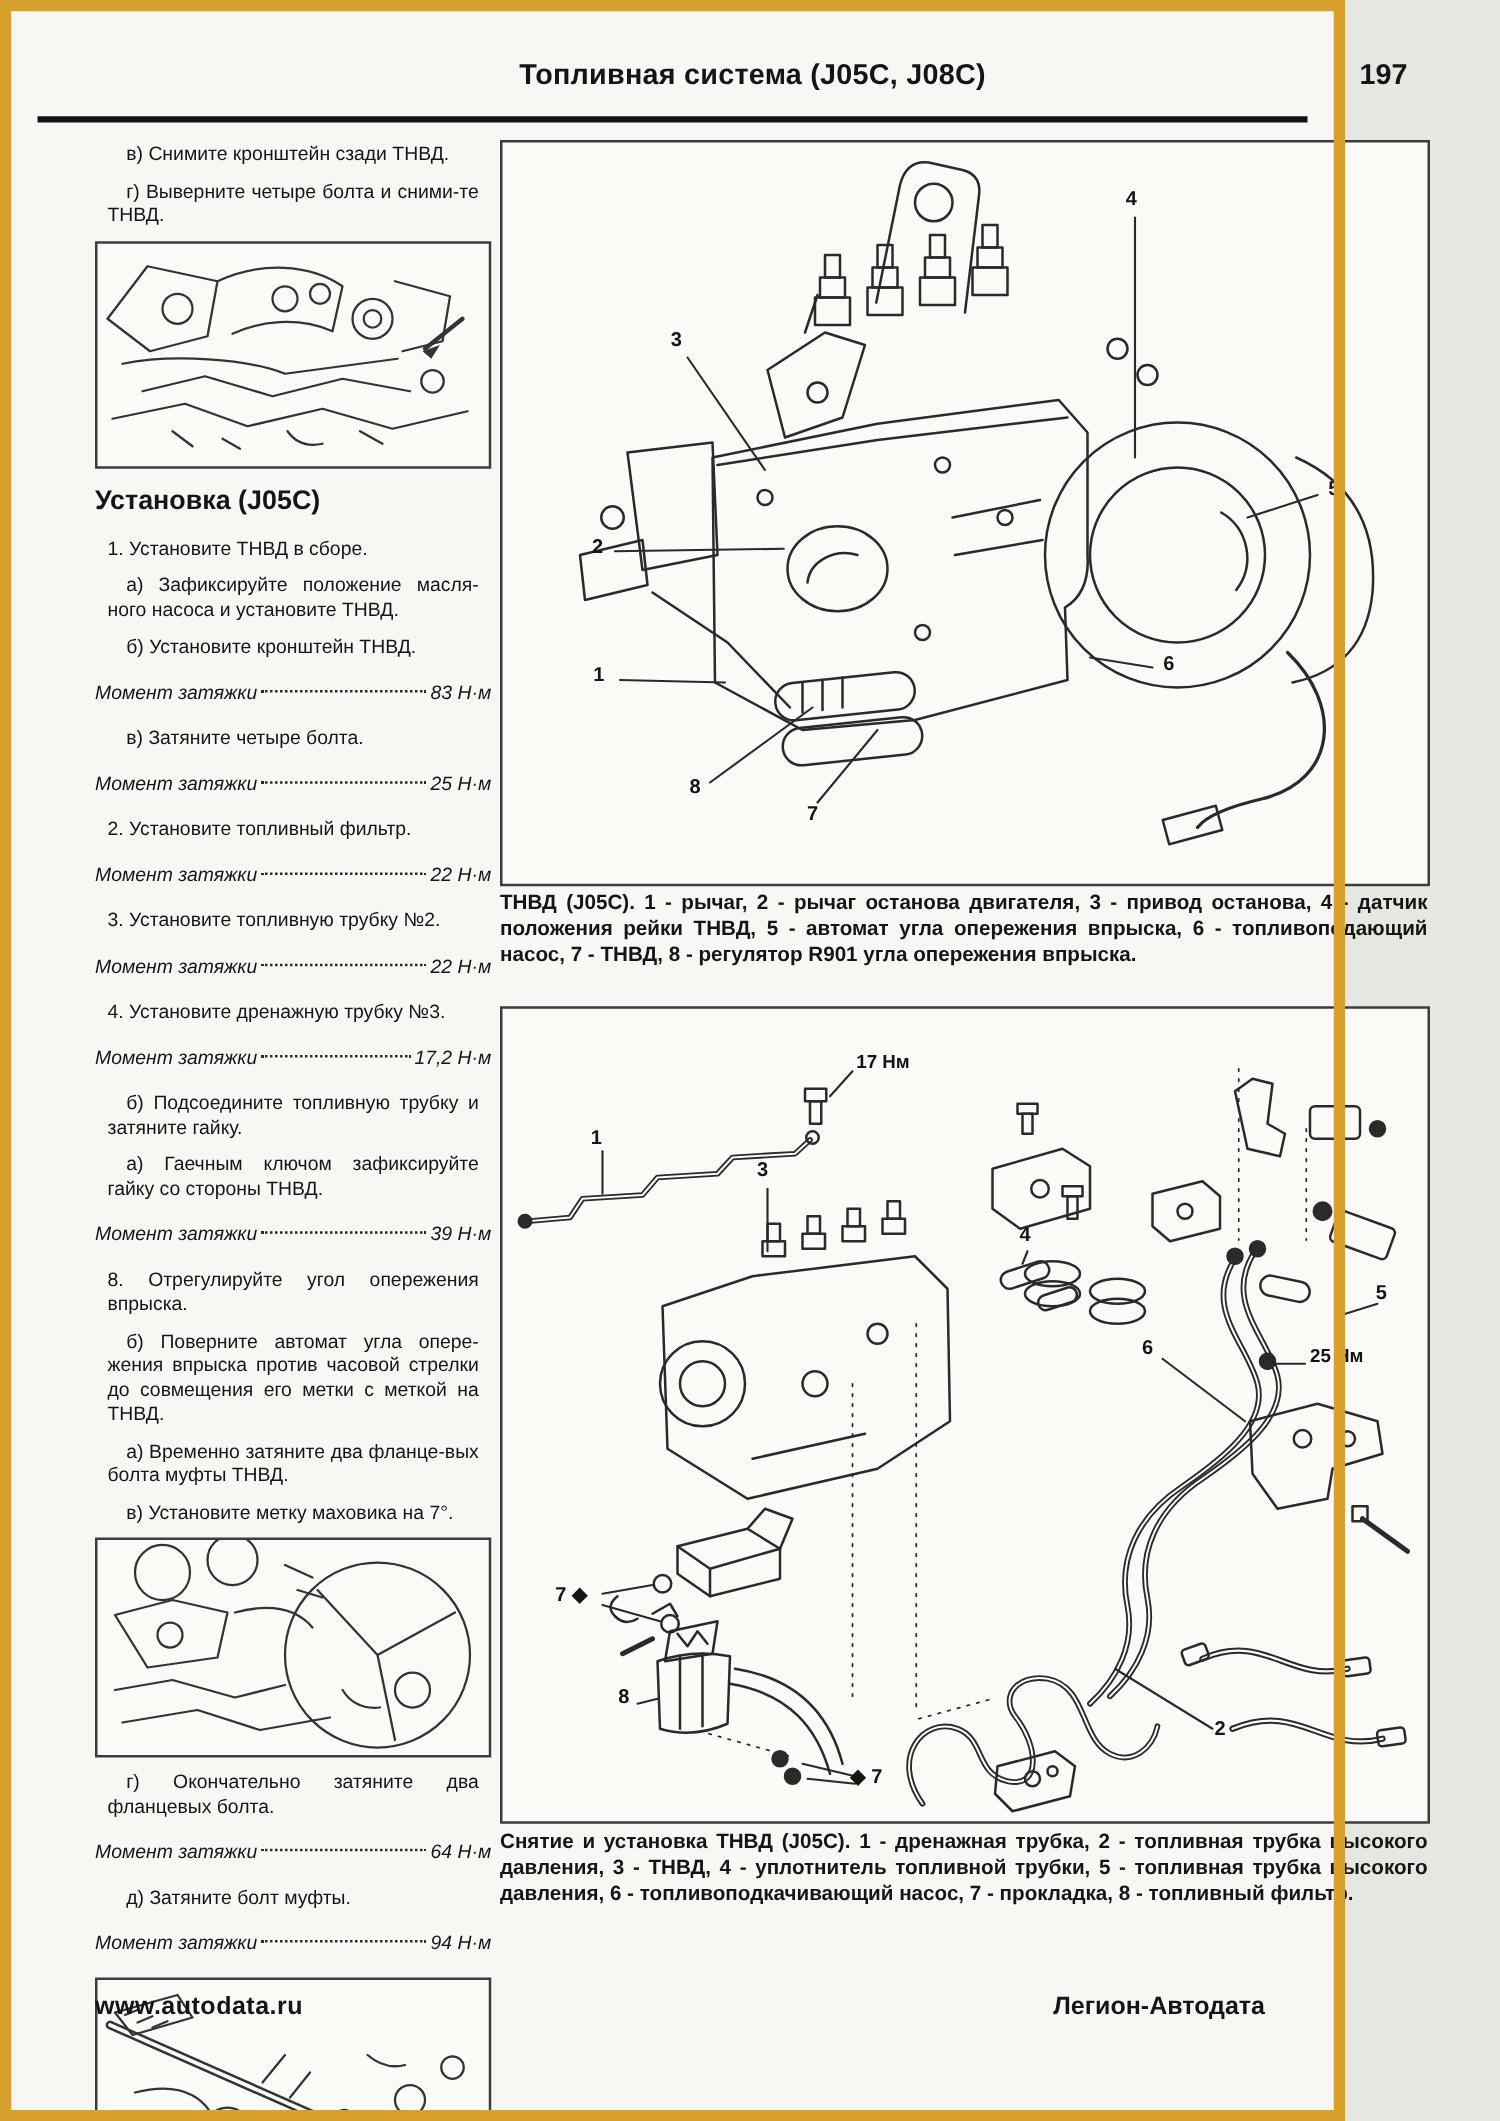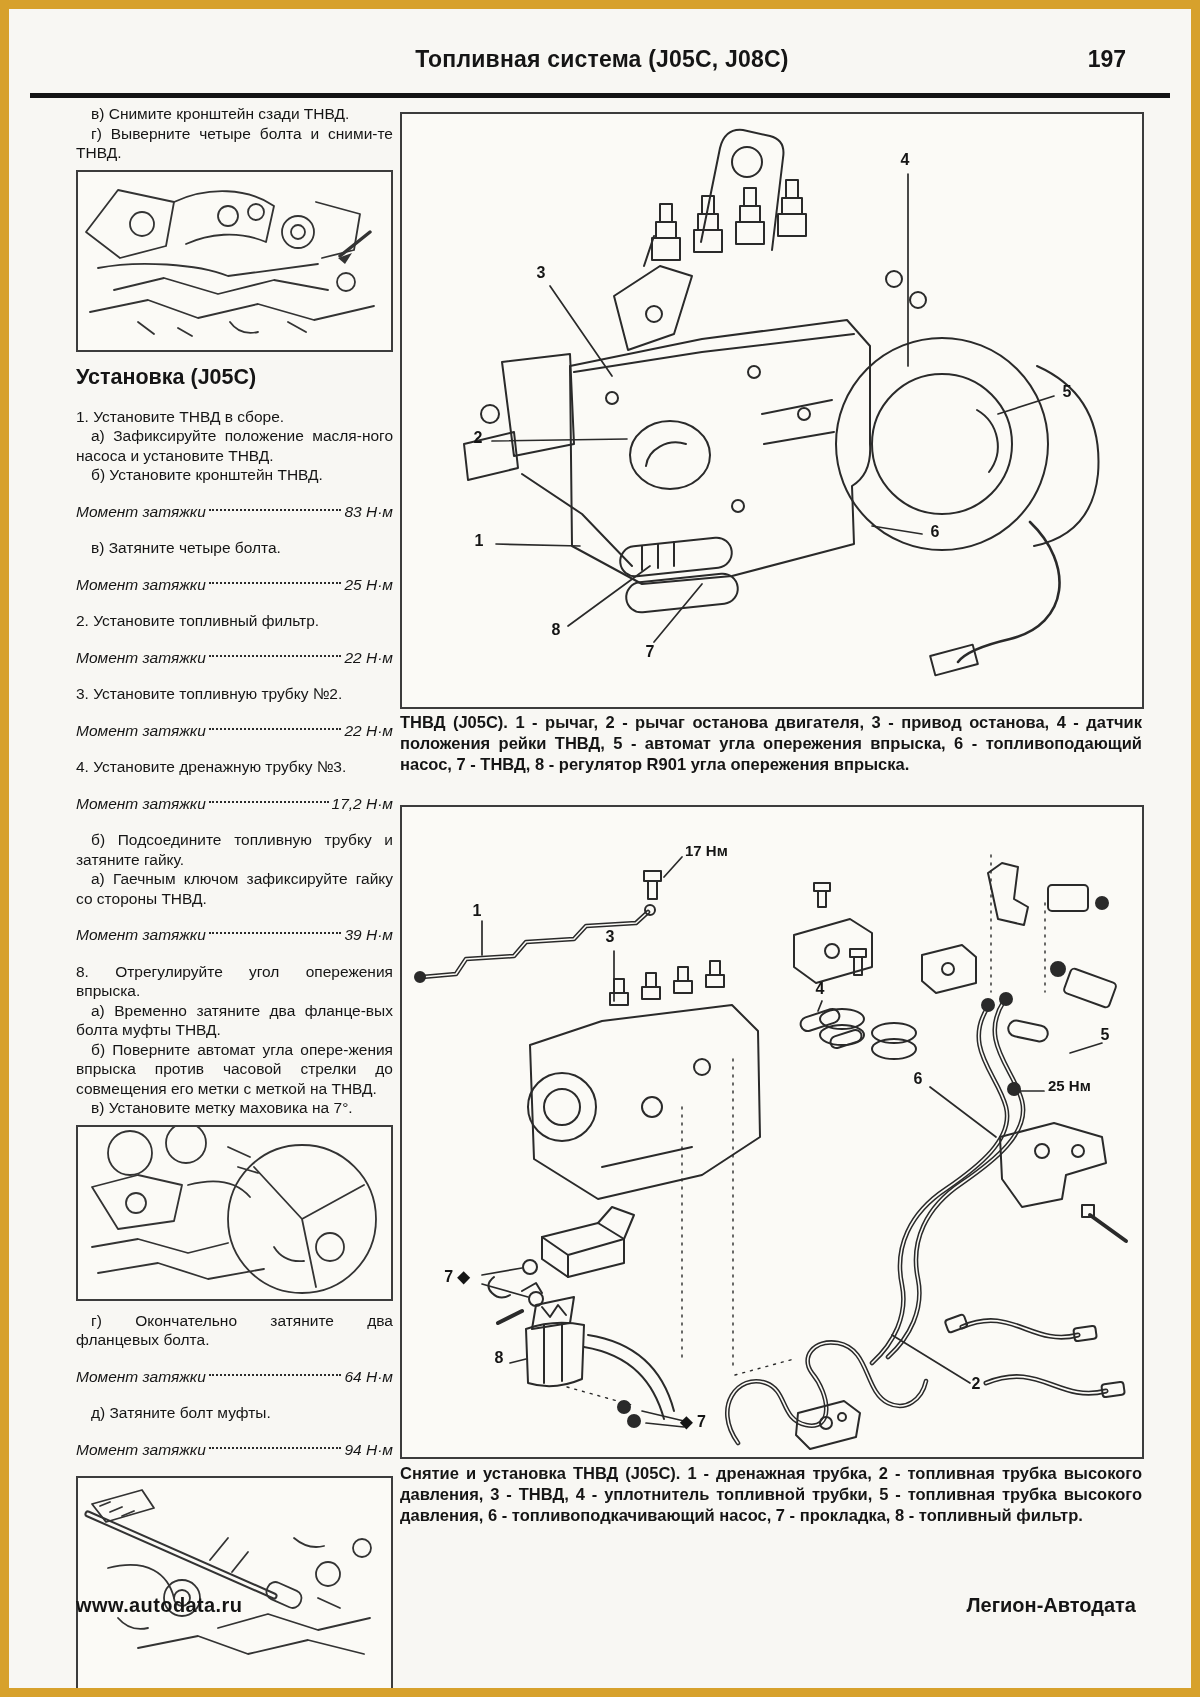--- a/index.html
+++ b/index.html
@@ -1,28 +1,28 @@
 <!DOCTYPE html>
 <html><head>
 <meta charset="utf-8">
 <style>
   html,body{margin:0;padding:0;}
   body{width:1200px;height:1697px;overflow:hidden;background:#e8e6e0;}
-  .page{position:absolute;top:0;left:0;width:1200px;height:1697px;background:#f8f7f3;
+  .page{position:absolute;top:0;left:0;width:1076px;height:1697px;background:#f8f7f3;
         font-family:"Liberation Sans",sans-serif;color:#151515;}
   .gold-frame{position:absolute;inset:0;border:9px solid #d7a12c;pointer-events:none;z-index:50;}
   
   .header{position:absolute;left:72px;top:46px;width:1060px;height:40px;}
   .page-title{display:block;text-align:center;font-size:23px;font-weight:bold;letter-spacing:.2px;}
   .page-num{position:absolute;right:6px;top:0;font-size:23px;font-weight:bold;}
   .head-rule{position:absolute;left:30px;right:30px;top:93px;height:5px;background:#141414;}
   
   .leftcol{position:absolute;left:76px;top:104px;width:317px;font-size:15.5px;line-height:19.5px;
            text-align:justify;}
-  .leftcol p{margin:0;}
+  .leftcol p{margin:10px;}
   .sub{text-indent:15px;}
   .step{text-indent:0;}
   .l-heading{font-size:21.5px;font-weight:bold;margin:13px 0 18px 0;text-align:left;line-height:24px;}
   .torque{display:flex;align-items:center;font-weight:normal;font-style:italic;margin:17px 0;}
   .torque .dots{flex:1;border-bottom:2px dotted #2a2a2a;margin:0 3px 3px 3px;min-width:16px;}
   .torque .lbl,.torque .val{white-space:nowrap;}
   .limg{border:2px solid #3c3c3c;background:#fbfaf6;margin:7px 0 10px 0;display:block;}
   .limg svg{display:block;}
   
   .dbox{position:absolute;left:400px;width:740px;border:2px solid #3c3c3c;background:#fbfaf6;}
@@ -114,22 +114,22 @@
       <span class="val">17,2 Н·м</span>
     </div>
     <p class="sub">б) Подсоедините топливную трубку и затяните гайку.</p>
     <p class="sub">а) Гаечным ключом зафиксируйте гайку со стороны ТНВД.</p>
     <div class="torque">
       <span class="lbl">Момент затяжки</span>
       <span class="dots"></span>
       <span class="val">39 Н·м</span>
     </div>
     <p class="step">8. Отрегулируйте угол опережения впрыска.</p>
+    <p class="sub">б) Поверните автомат угла опере-жения впрыска против часовой стрелки до совмещения его метки с меткой на ТНВД.</p>
     <p class="sub">а) Временно затяните два фланце-вых болта муфты ТНВД.</p>
-    <p class="sub">б) Поверните автомат угла опере-жения впрыска против часовой стрелки до совмещения его метки с меткой на ТНВД.</p>
     <p class="sub">в) Установите метку маховика на 7°.</p>
 
     <div class="limg">
       <svg width="313" height="172" viewBox="0 0 313 172">
         <g fill="none" stroke="#333" stroke-width="1.8" stroke-linecap="round" stroke-linejoin="round">
           <circle cx="52" cy="26" r="22"></circle>
             <circle cx="108" cy="16" r="20"></circle>
           <path d="M14,60 L60,48 L104,58 L96,94 L40,102 Z"></path>
           <circle cx="58" cy="76" r="10"></circle>
           <path d="M110,58 C140,50 160,56 172,70"></path>

